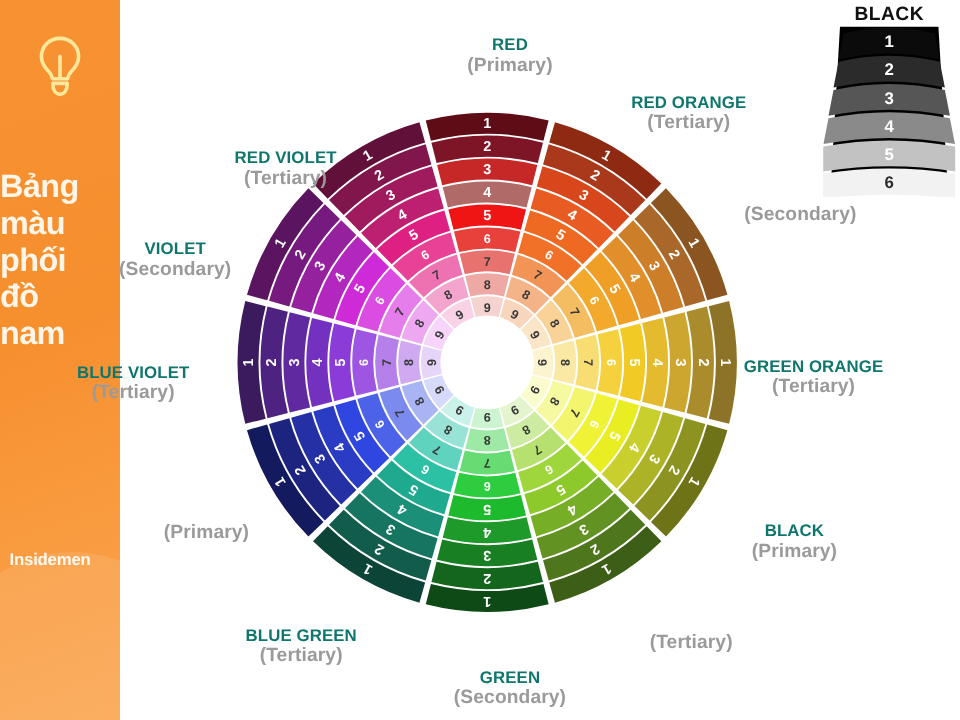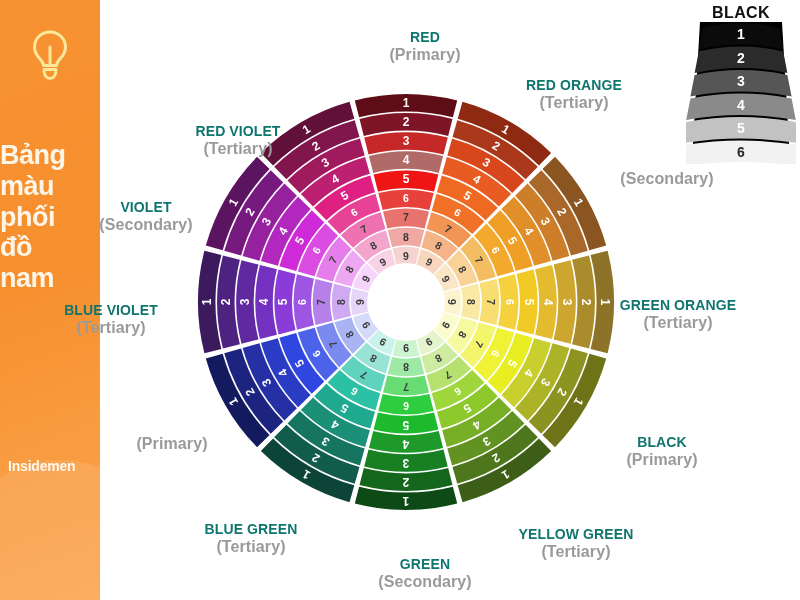--- a/index.html
+++ b/index.html
@@ -367,21 +367,20 @@
     </div>
     <div class="wlabel" style="left: 593px; top: 298px;">
       <span class="name">GREEN ORANGE</span>
       <span class="kind">(Tertiary)</span>
     </div>
     <div class="wlabel" style="left: 577px; top: 435px;">
       <span class="name">BLACK</span>
       <span class="kind">(Primary)</span>
     </div>
     <div class="wlabel" style="left: 491px; top: 527px;">
-      <span class="name">YELLOW GREEN</span>
       <span class="kind">(Tertiary)</span>
     </div>
     <div class="wlabel" style="left: 340px; top: 557px;">
       <span class="name">GREEN</span>
       <span class="kind">(Secondary)</span>
     </div>
     <div class="wlabel" style="left: 166px; top: 522px;">
       <span class="name">BLUE GREEN</span>
       <span class="kind">(Tertiary)</span>
     </div>

